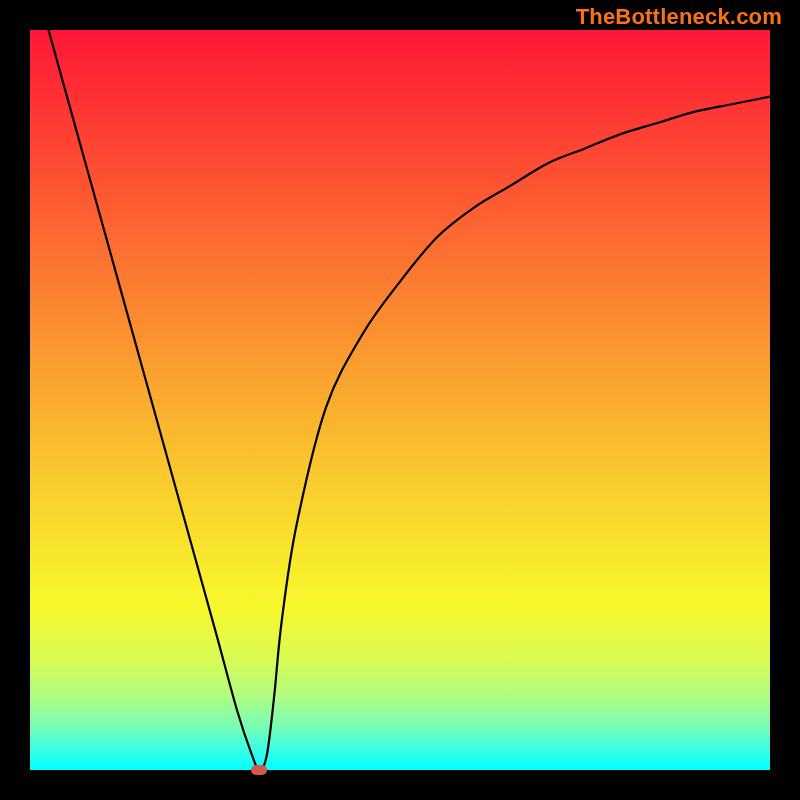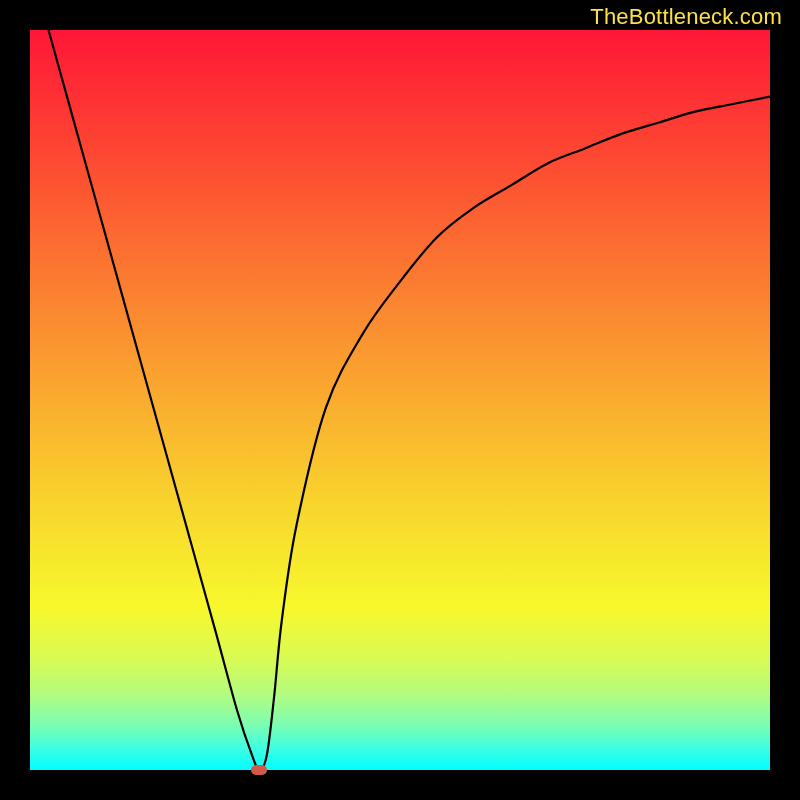--- a/index.html
+++ b/index.html
@@ -13,23 +13,23 @@
   .frame {
     position: relative;
     width: 800px;
     height: 800px;
     background: #000;
   }
   .watermark {
     position: absolute;
     top: 4px;
     right: 18px;
-    color: #fde047;
+    color: #f97316;
     font-size: 22px;
-    font-weight: 400;
+    font-weight: 700;
     letter-spacing: 0.2px;
   }
   .plot-area {
     position: absolute;
     left: 30px;
     top: 30px;
     width: 740px;
     height: 740px;
     
     background: linear-gradient(to bottom,

